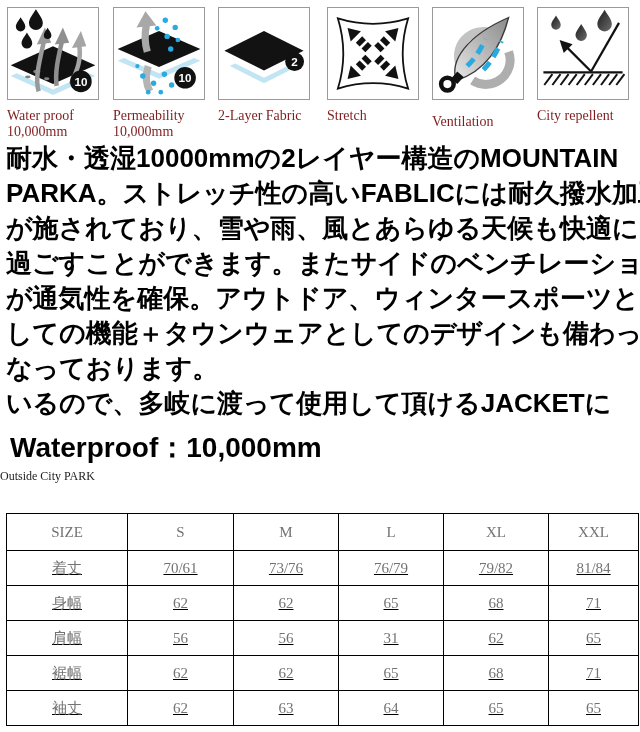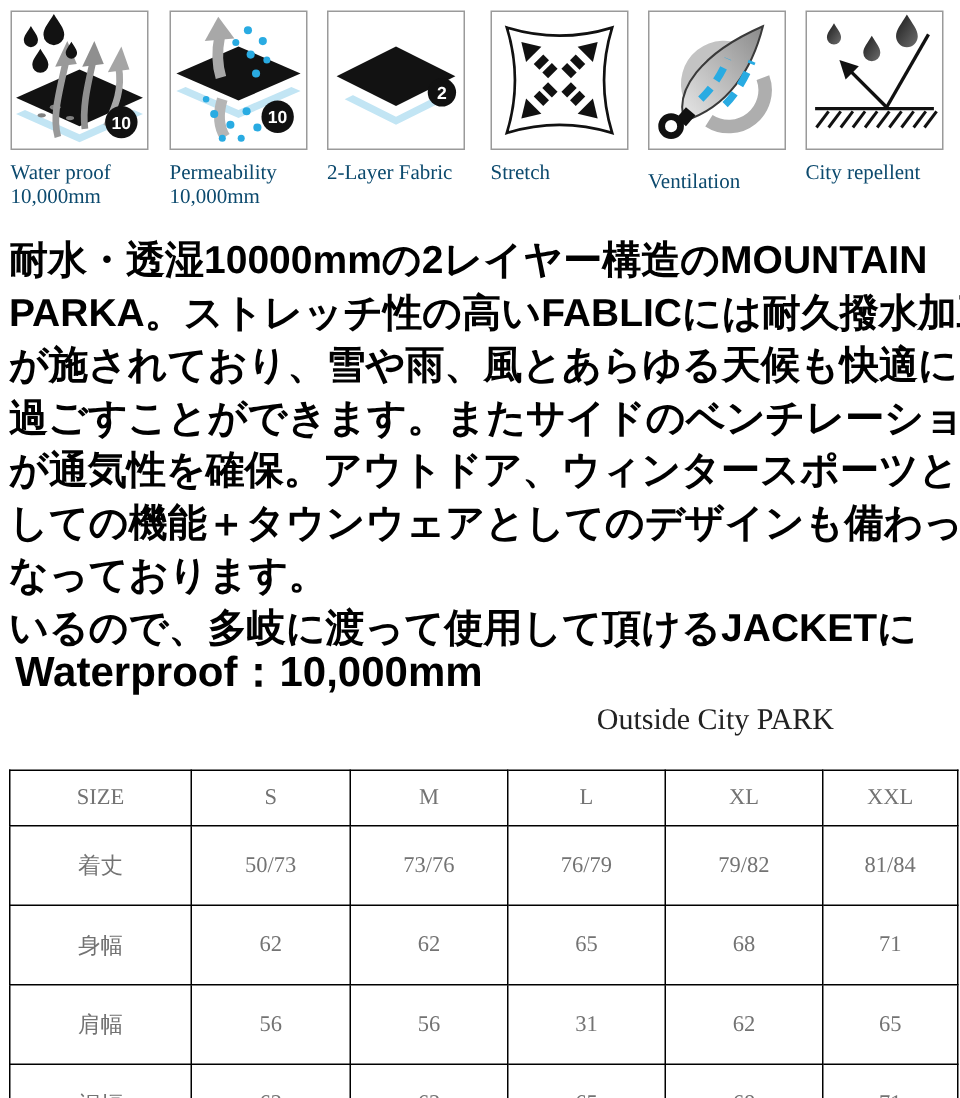--- a/index.html
+++ b/index.html
@@ -6,43 +6,43 @@
   html,body { background:#fff; }
   .page { position:relative; width:640px; height:732px; background:#fff; overflow:hidden;
           font-family:"Liberation Sans", sans-serif; color:#000; }
 
   
   .feature { position:absolute; top:7px; width:94px; }
   .f0{left:7px}.f1{left:113px}.f2{left:218px}.f3{left:327px}.f4{left:432px}.f5{left:537px}
   .icon-box { width:92px; height:93px; border:1px solid #9a9a9a; background:#fff; }
   .icon-box svg { display:block; width:100%; height:100%; }
   .feature-label { margin-top:8px; font-family:"Liberation Serif", serif; font-size:14px;
-                   line-height:16px; color:#0c4a6e; white-space:nowrap; }
+                   line-height:16px; color:#7f1d1d; white-space:nowrap; }
   .f4 .feature-label { margin-top:14px; }
 
   
-  .description { position:absolute; top:156px; left:6px; width:630px; }
+  .description { position:absolute; top:141px; left:6px; width:630px; }
   .desc-line { height:35px; line-height:35px; font-size:26px; font-weight:bold;
                white-space:nowrap; letter-spacing:0; }
 
   
   .waterproof { position:absolute; top:429px; left:10px; font-size:28px; font-weight:bold;
                 white-space:nowrap; }
 
   
-  .brand { position:absolute; top:469px; left:0; width:556px; text-align:right;
-           font-family:"Liberation Serif", serif; font-size:20px; color:#222; }
+  .brand { position:absolute; top:469px; left:0; width:556px; text-align:left;
+           font-family:"Liberation Serif", serif; font-size:12px; color:#222; }
 
   
   table.size { position:absolute; top:513px; left:6px; width:632px; border-collapse:collapse;
                table-layout:fixed; }
   table.size th, table.size td { border:1.5px solid #000; text-align:center; vertical-align:middle;
                font-family:"Liberation Serif", serif; font-size:15px; font-weight:normal; color:#737373; }
   table.size thead tr { height:37px; }
-  table.size tbody tr { height:53px; }
+  table.size tbody tr { height:35px;text-decoration:underline; }
 </style>
 </head>
 <body>
 
 <div class="page">
 
   <div class="feature f0">
     <div class="icon-box">
       <svg viewBox="0 0 100 100">
         <polygon points="3,75 50,54 97,75 50,96" fill="#c2e5f4"></polygon>
@@ -248,21 +248,21 @@
           <th>S</th>
           <th>M</th>
           <th>L</th>
           <th>XL</th>
           <th>XXL</th>
         </tr>
       </thead>
       <tbody>
         <tr>
           <td>着丈</td>
-          <td>50/73</td>
+          <td>70/61</td>
           <td>73/76</td>
           <td>76/79</td>
           <td>79/82</td>
           <td>81/84</td>
         </tr>
         <tr>
           <td>身幅</td>
           <td>62</td>
           <td>62</td>
           <td>65</td>
@@ -278,16 +278,24 @@
           <td>65</td>
         </tr>
         <tr>
           <td>裾幅</td>
           <td>62</td>
           <td>62</td>
           <td>65</td>
           <td>68</td>
           <td>71</td>
         </tr>
+        <tr>
+          <td>袖丈</td>
+          <td>62</td>
+          <td>63</td>
+          <td>64</td>
+          <td>65</td>
+          <td>65</td>
+        </tr>
       </tbody>
     </table>
 
 </div>
 
 </body></html>

